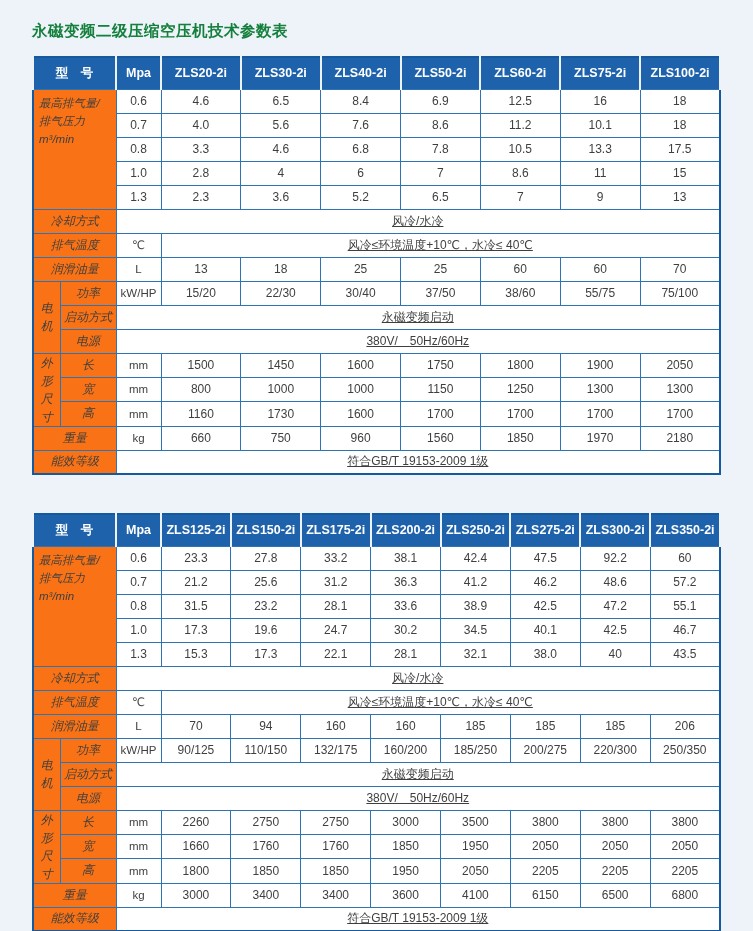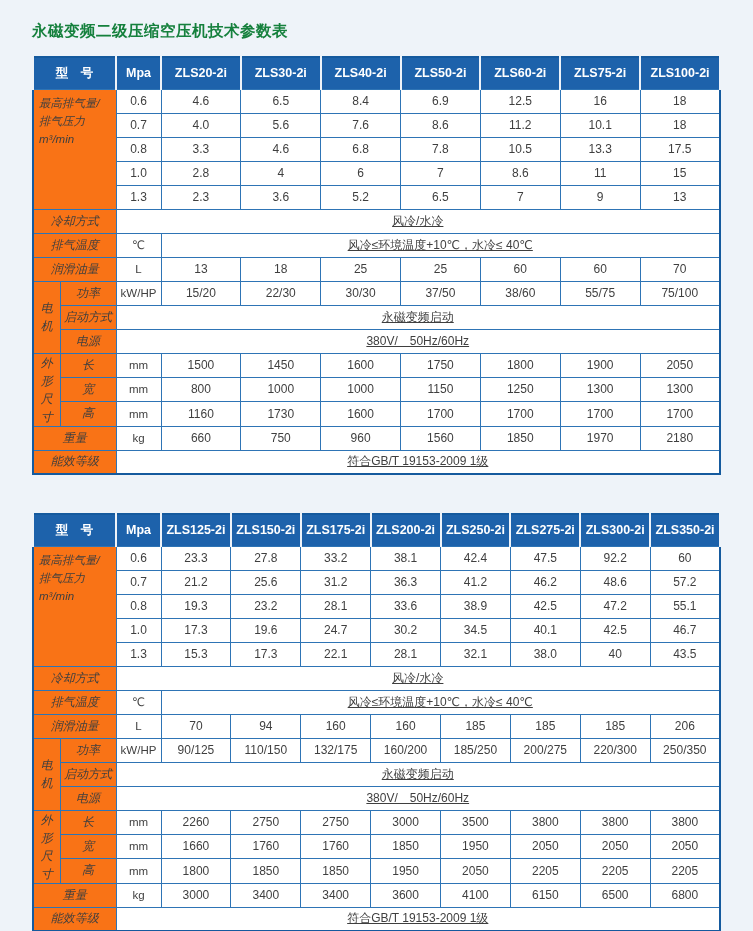--- a/index.html
+++ b/index.html
@@ -174,21 +174,21 @@
           <td class="val">60</td>
           <td class="val">70</td>
         </tr>
         <tr>
           <td class="lbl vlbl" rowspan="3">电
 机</td>
           <td class="lbl">功率</td>
           <td class="unit">kW/HP</td>
           <td class="val">15/20</td>
           <td class="val">22/30</td>
-          <td class="val">30/30</td>
+          <td class="val">30/40</td>
           <td class="val">37/50</td>
           <td class="val">38/60</td>
           <td class="val">55/75</td>
           <td class="val">75/100</td>
         </tr>
         <tr>
           <td class="lbl">启动方式</td>
           <td class="merged" colspan="8">永磁变频启动</td>
         </tr>
         <tr>
@@ -298,21 +298,21 @@
           <td class="val">25.6</td>
           <td class="val">31.2</td>
           <td class="val">36.3</td>
           <td class="val">41.2</td>
           <td class="val">46.2</td>
           <td class="val">48.6</td>
           <td class="val">57.2</td>
         </tr>
         <tr>
           <td class="val">0.8</td>
-          <td class="val">19.3</td>
+          <td class="val">31.5</td>
           <td class="val">23.2</td>
           <td class="val">28.1</td>
           <td class="val">33.6</td>
           <td class="val">38.9</td>
           <td class="val">42.5</td>
           <td class="val">47.2</td>
           <td class="val">55.1</td>
         </tr>
         <tr>
           <td class="val">1.0</td>

